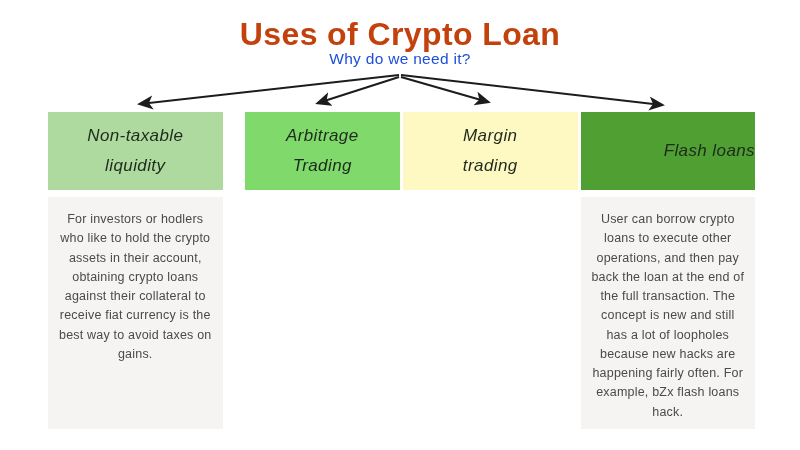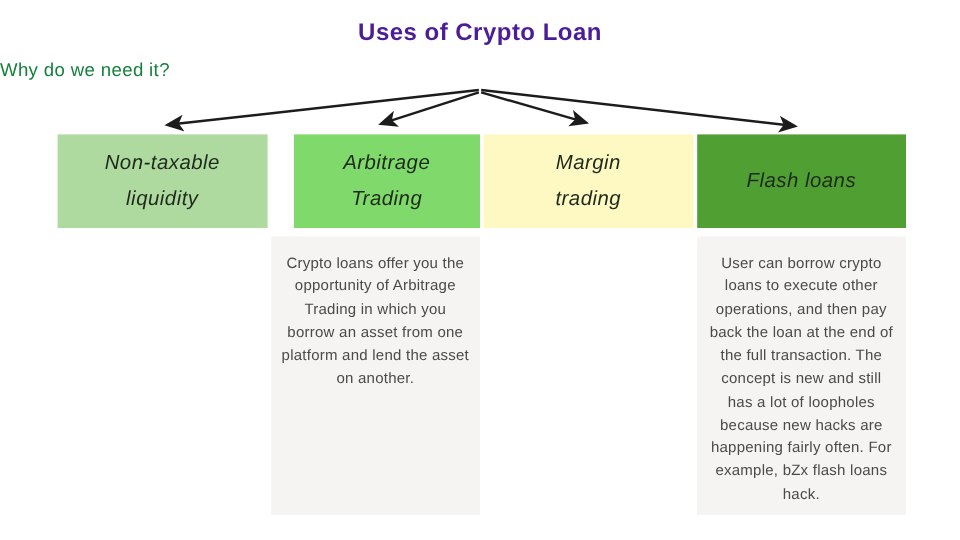--- a/index.html
+++ b/index.html
@@ -13,35 +13,36 @@
     background: #ffffff;
     overflow: hidden;
   }
 
   .title {
     position: absolute;
     top: 16px;
     left: 0;
     width: 100%;
     text-align: center;
-    font-size: 20px;
+    font-size: 32px;
     font-weight: 700;
     letter-spacing: 0.4px;
-    color: #4c1d95;
+    color: #c2410c;
   }
 
   .subtitle {
     position: absolute;
     top: 50px;
     left: 0;
     width: 100%;
+    text-align: center;
     font-size: 15.5px;
     font-weight: 400;
     letter-spacing: 0.3px;
-    color: #15803d;
+    color: #1d4ed8;
   }
 
   .arrows {
     position: absolute;
     top: 67px;
     left: 0;
     width: 800px;
     height: 46px;
   }
 
@@ -111,39 +112,39 @@
       <line x1="401" y1="8" x2="662" y2="38" marker-end="url(#ah)"></line>
     </g>
   </svg>
 
   <div class="columns">
 
     <div class="column">
       <div class="col-header" style="background: rgb(174, 218, 160);">
         <span>Non-taxable liquidity</span>
       </div>
+      <div class="col-body">
+        <p>For investors or hodlers who like to hold the crypto assets in their account, obtaining crypto loans against their collateral to receive fiat currency is the best way to avoid taxes on gains.</p>
+      </div>
     </div>
 
     <div class="column">
       <div class="col-header" style="background: rgb(127, 217, 107); margin-left: 19px;">
         <span>Arbitrage Trading</span>
-      </div>
-      <div class="col-body">
-        <p>Crypto loans offer you the opportunity of Arbitrage Trading in which you borrow an asset from one platform and lend the asset on another.</p>
       </div>
     </div>
 
     <div class="column">
       <div class="col-header" style="background: #fef9c3;">
         <span>Margin trading</span>
       </div>
     </div>
 
     <div class="column">
-      <div class="col-header" style="background: rgb(79, 159, 51);">
+      <div class="col-header" style="background: rgb(79, 159, 51); justify-content: flex-end;">
         <span>Flash loans</span>
       </div>
       <div class="col-body">
         <p>User can borrow crypto loans to execute other operations, and then pay back the loan at the end of the full transaction. The concept is new and still has a lot of loopholes because new hacks are happening fairly often. For example, bZx flash loans hack.</p>
       </div>
     </div>
 
   </div>
 </div>
 

